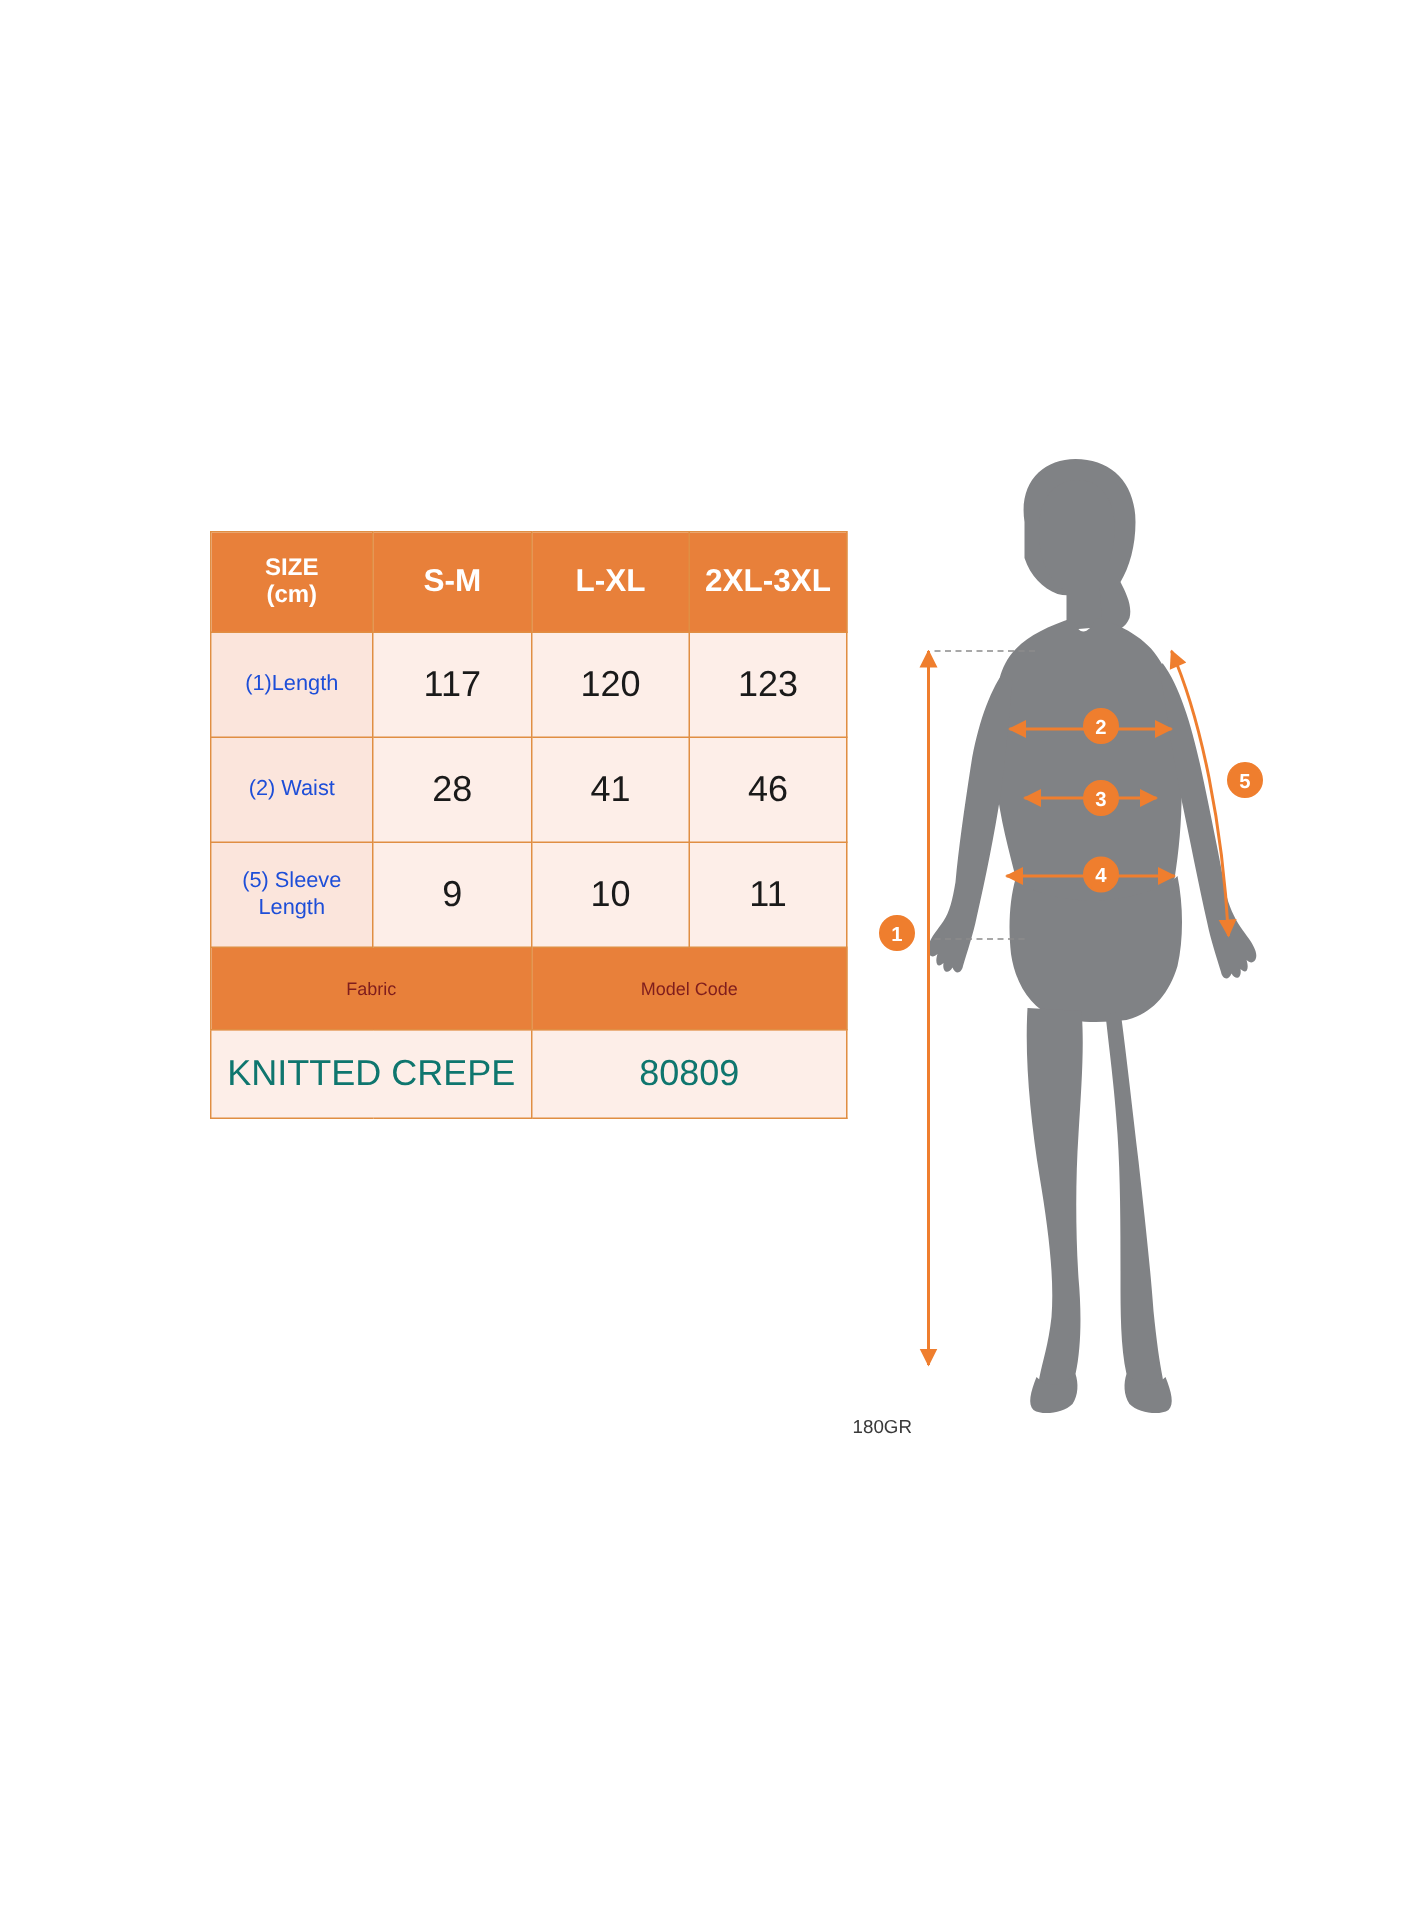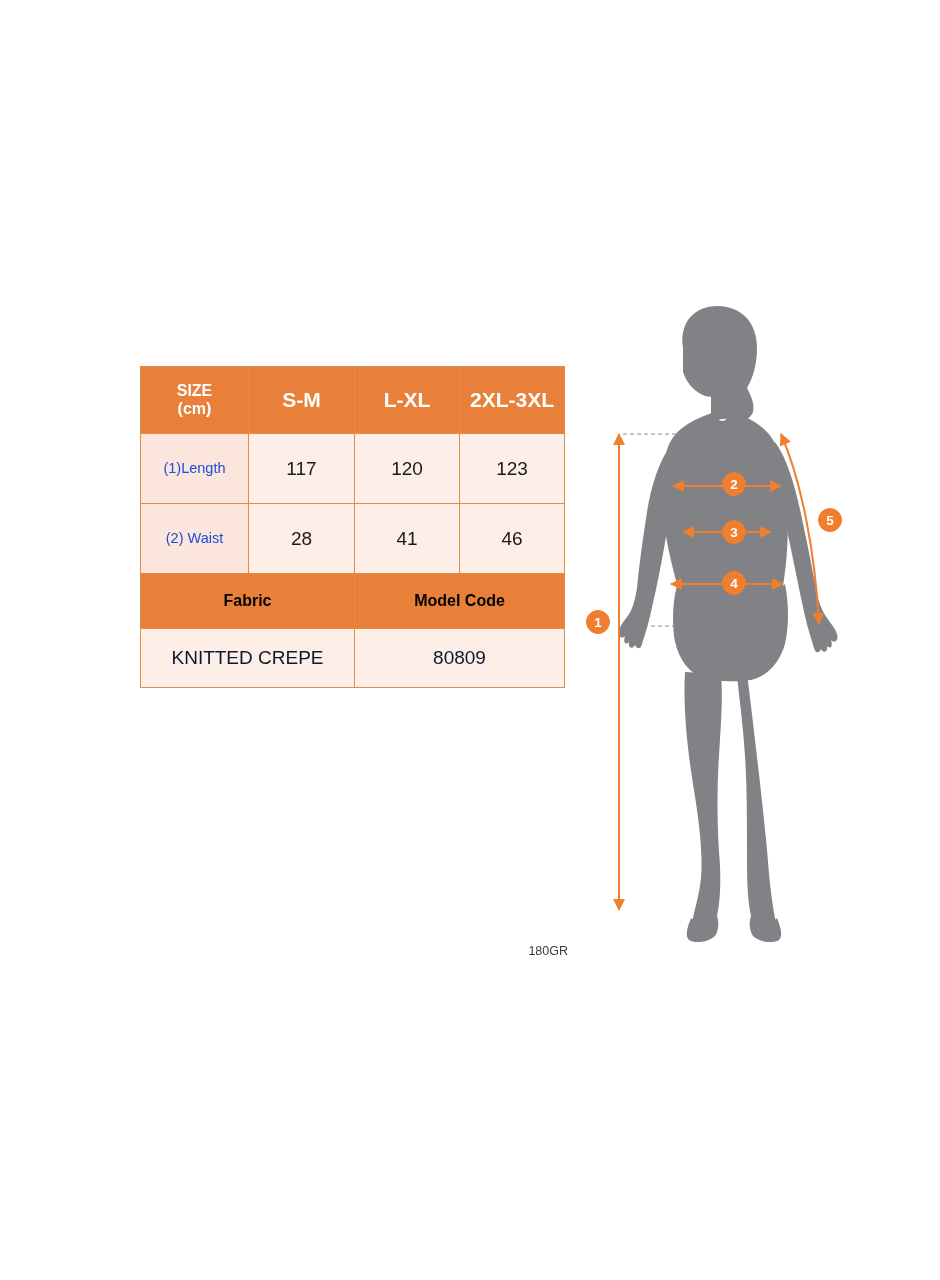--- a/index.html
+++ b/index.html
@@ -12,21 +12,21 @@
     height: 1280px;
     position: relative;
     font-family: "Liberation Sans", sans-serif;
     overflow: hidden;
   }
 
   
   #size-chart {
     position: absolute;
     left: 140px;
-    top: 366px;
+    top: 354px;
     width: 424px;
     border-collapse: collapse;
     table-layout: fixed;
     padding-left: 22px;
   }
   #size-chart td, #size-chart th {
     border: 1px solid #e08e43;
     padding: 0;
     text-align: center;
     vertical-align: middle;
@@ -46,49 +46,49 @@
     background: #fbe5dc;
     color: #1d4ed8;
     font-size: 14.5px;
     height: 69px;
     line-height: 1.2;
     padding: 0 6px;
   }
   .val-cell {
     background: #fdeee8;
     color: #1a1a1a;
-    font-size: 19px;
+    font-size: 24px;
     height: 69px;
   }
   .val-cell.light {
     background: #fdf2ee;
   }
   .subhdr {
     background: #e8803a;
-    color: #000000;
-    font-weight: bold;
-    font-size: 16px;
+    color: #7f1d1d;
+    font-weight: normal;
+    font-size: 12px;
     height: 54px;
   }
   .foot-cell {
     background: #fdeee8;
-    color: #0f172a;
-    font-size: 19px;
+    color: #0f766e;
+    font-size: 24px;
     height: 58px;
   }
 
   
   .c1 { width: 108px; }
   .c2 { width: 106px; }
   .c3 { width: 105px; }
   .c4 { width: 105px; }
 
   #weight-note {
     position: absolute;
-    left: 448px;
+    left: 488px;
     top: 944px;
     width: 120px;
     text-align: right;
     font-size: 12.5px;
     color: #3a3a3a;
   }
 
   
   #figure-panel {
     position: absolute;
@@ -151,20 +151,26 @@
       <td class="val-cell">120</td>
       <td class="val-cell">123</td>
     </tr>
     <tr>
       <td class="row-label">(2) Waist</td>
       <td class="val-cell">28</td>
       <td class="val-cell">41</td>
       <td class="val-cell">46</td>
     </tr>
     <tr>
+      <td class="row-label">(5) Sleeve Length</td>
+      <td class="val-cell">9</td>
+      <td class="val-cell">10</td>
+      <td class="val-cell">11</td>
+    </tr>
+    <tr>
       <td class="subhdr" colspan="2">Fabric</td>
       <td class="subhdr" colspan="2">Model Code</td>
     </tr>
     <tr>
       <td class="foot-cell" colspan="2">KNITTED CREPE</td>
       <td class="foot-cell" colspan="2">80809</td>
     </tr>
   </tbody>
 </table>
 

